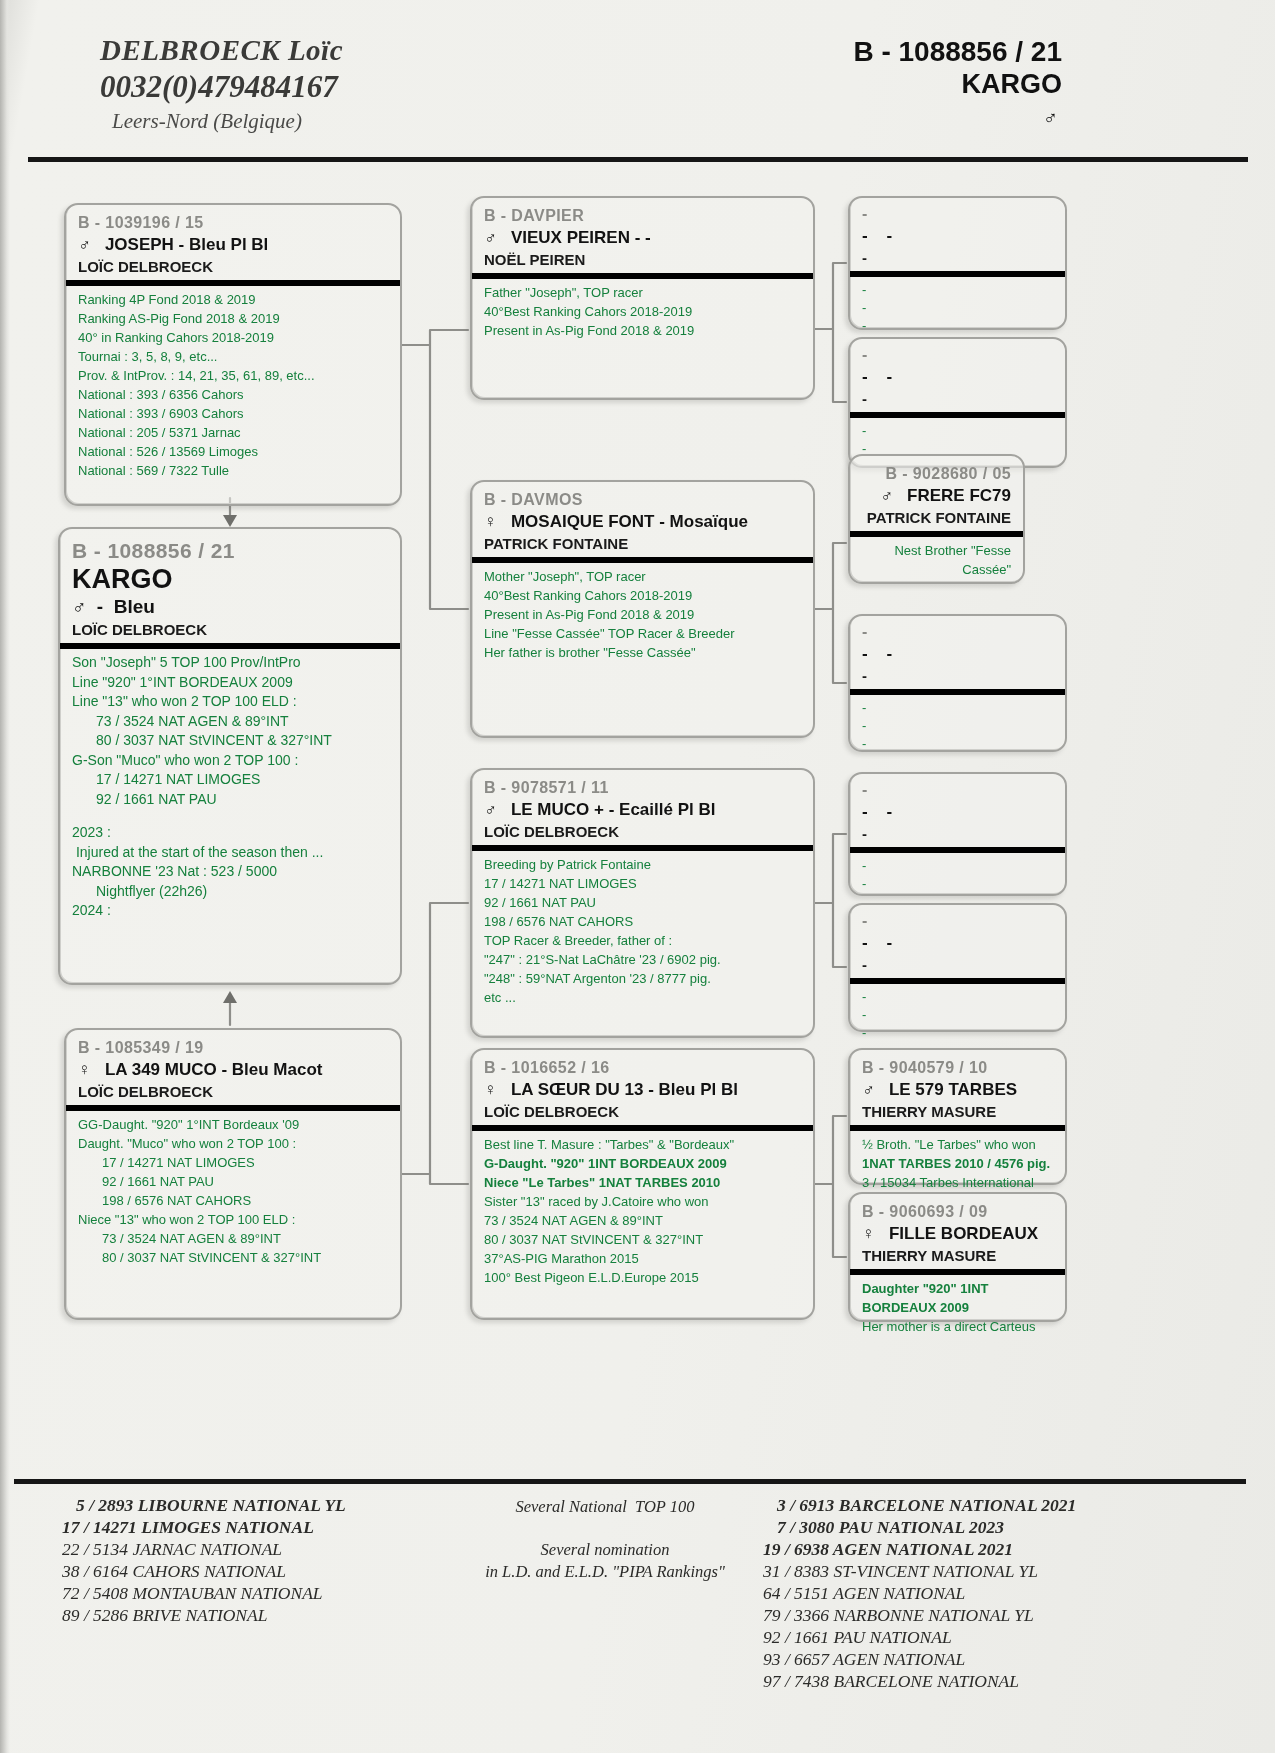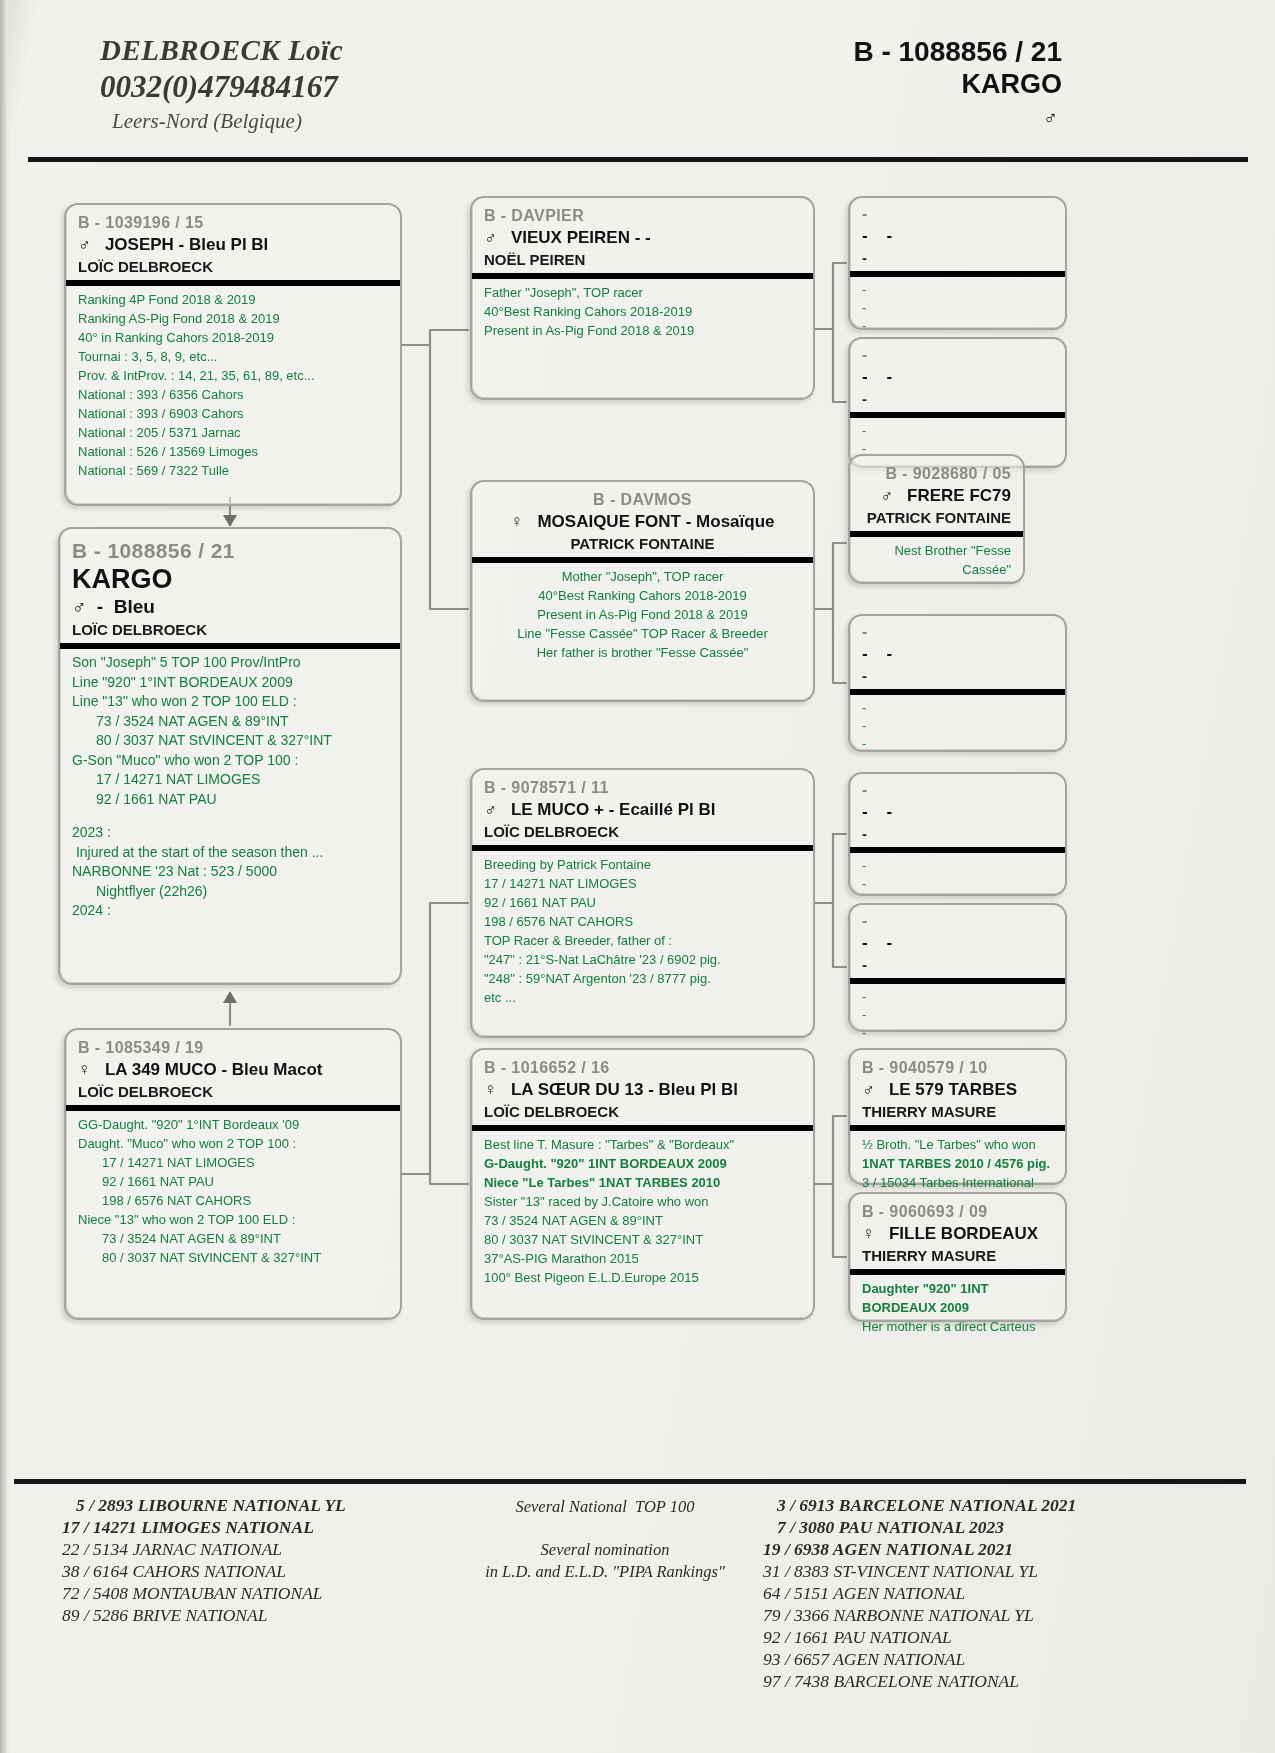--- a/index.html
+++ b/index.html
@@ -41,21 +41,21 @@
   .box--subject .bname{font-size:27px;line-height:1.15;}
   .box--subject .fancier{font-weight:bold;}
   .box--subject .info{font-size:14px;line-height:19.5px;}
   .box--empty{padding-top:6px;}
   .box--empty .info{line-height:18px;}
   
   .b-father {left:64px; top:192px; width:338px; height:303px;margin-top:11px;}
   .b-subject{left:58px; top:527px; width:344px; height:458px;}
   .b-mother {left:64px; top:1028px;width:338px; height:292px;}
   .b-ff {left:470px;top:196px; width:345px;height:204px;}
-  .b-fm {left:470px;top:480px; width:345px;height:222px;text-align:center;}
+  .b-fm {left:470px;top:480px; width:345px;height:258px;}
   .b-mf {left:470px;top:768px; width:345px;height:270px;}
   .b-mm {left:470px;top:1048px;width:345px;height:272px;}
   .b-fff{left:848px;top:196px; width:219px;height:134px;}
   .b-ffm{left:848px;top:337px; width:219px;height:131px;}
   .b-fmf{left:848px;top:454px; width:177px;height:130px;text-align:right;}
   .b-fmm{left:848px;top:614px; width:219px;height:138px;}
   .b-mff{left:848px;top:772px; width:219px;height:124px;}
   .b-mfm{left:848px;top:903px; width:219px;height:129px;}
   .b-mmf{left:848px;top:1048px;width:219px;height:137px;}
   .b-mmm{left:848px;top:1192px;width:219px;height:130px;}

